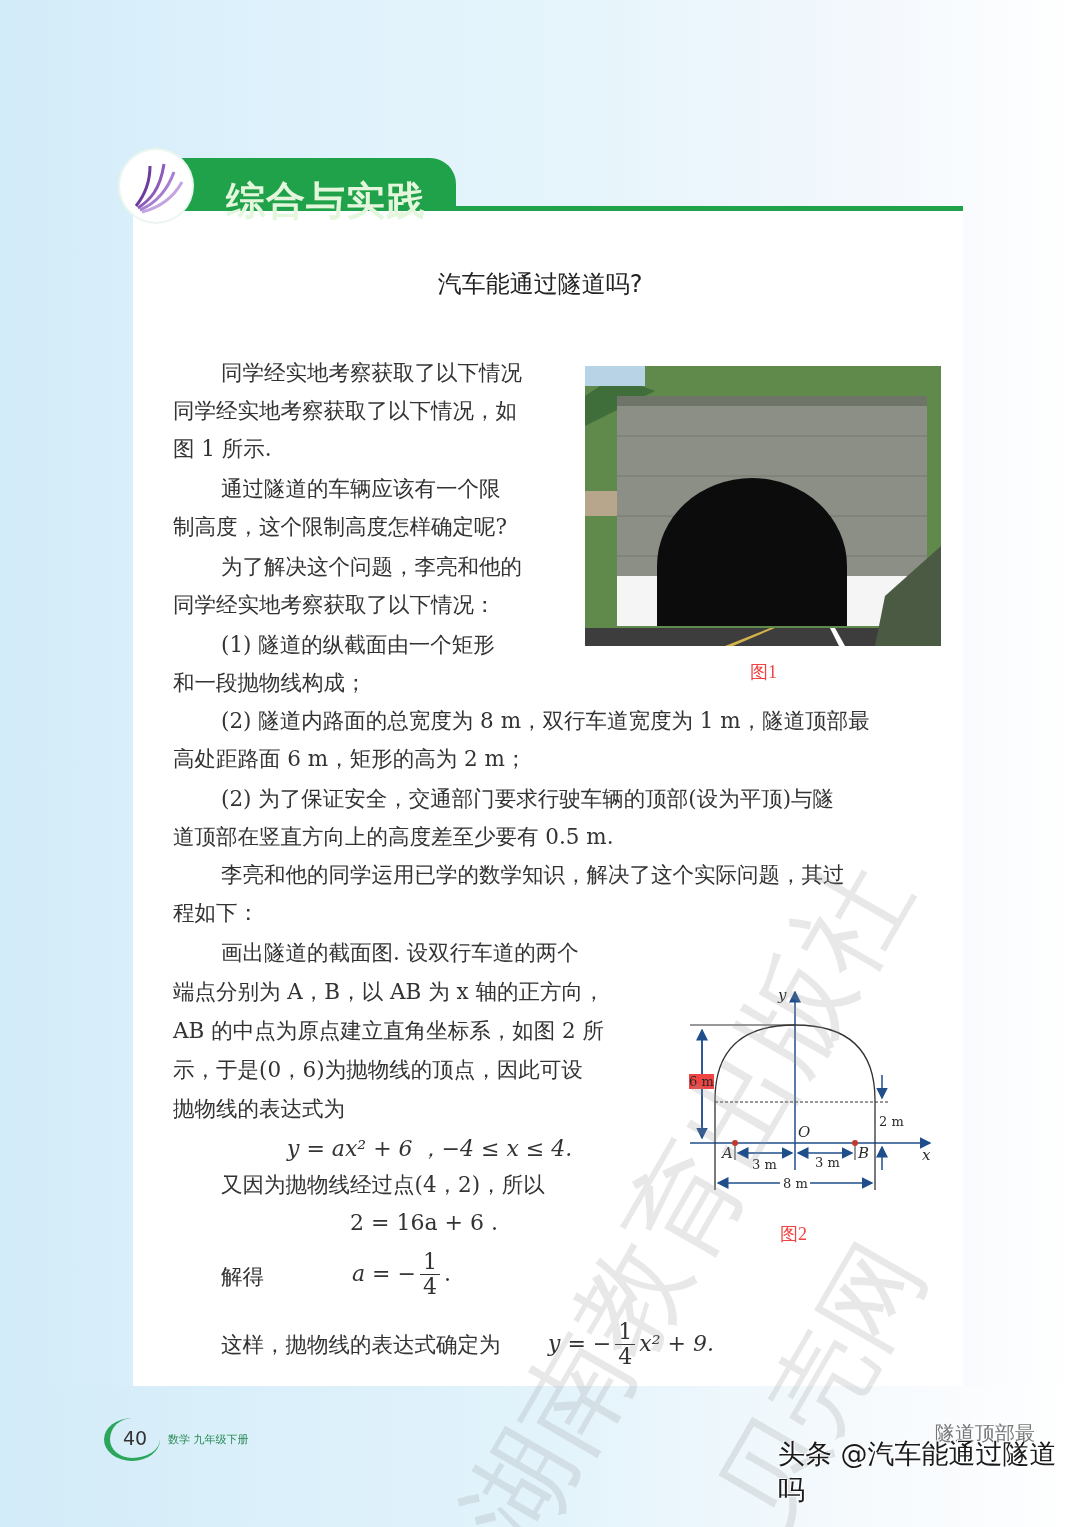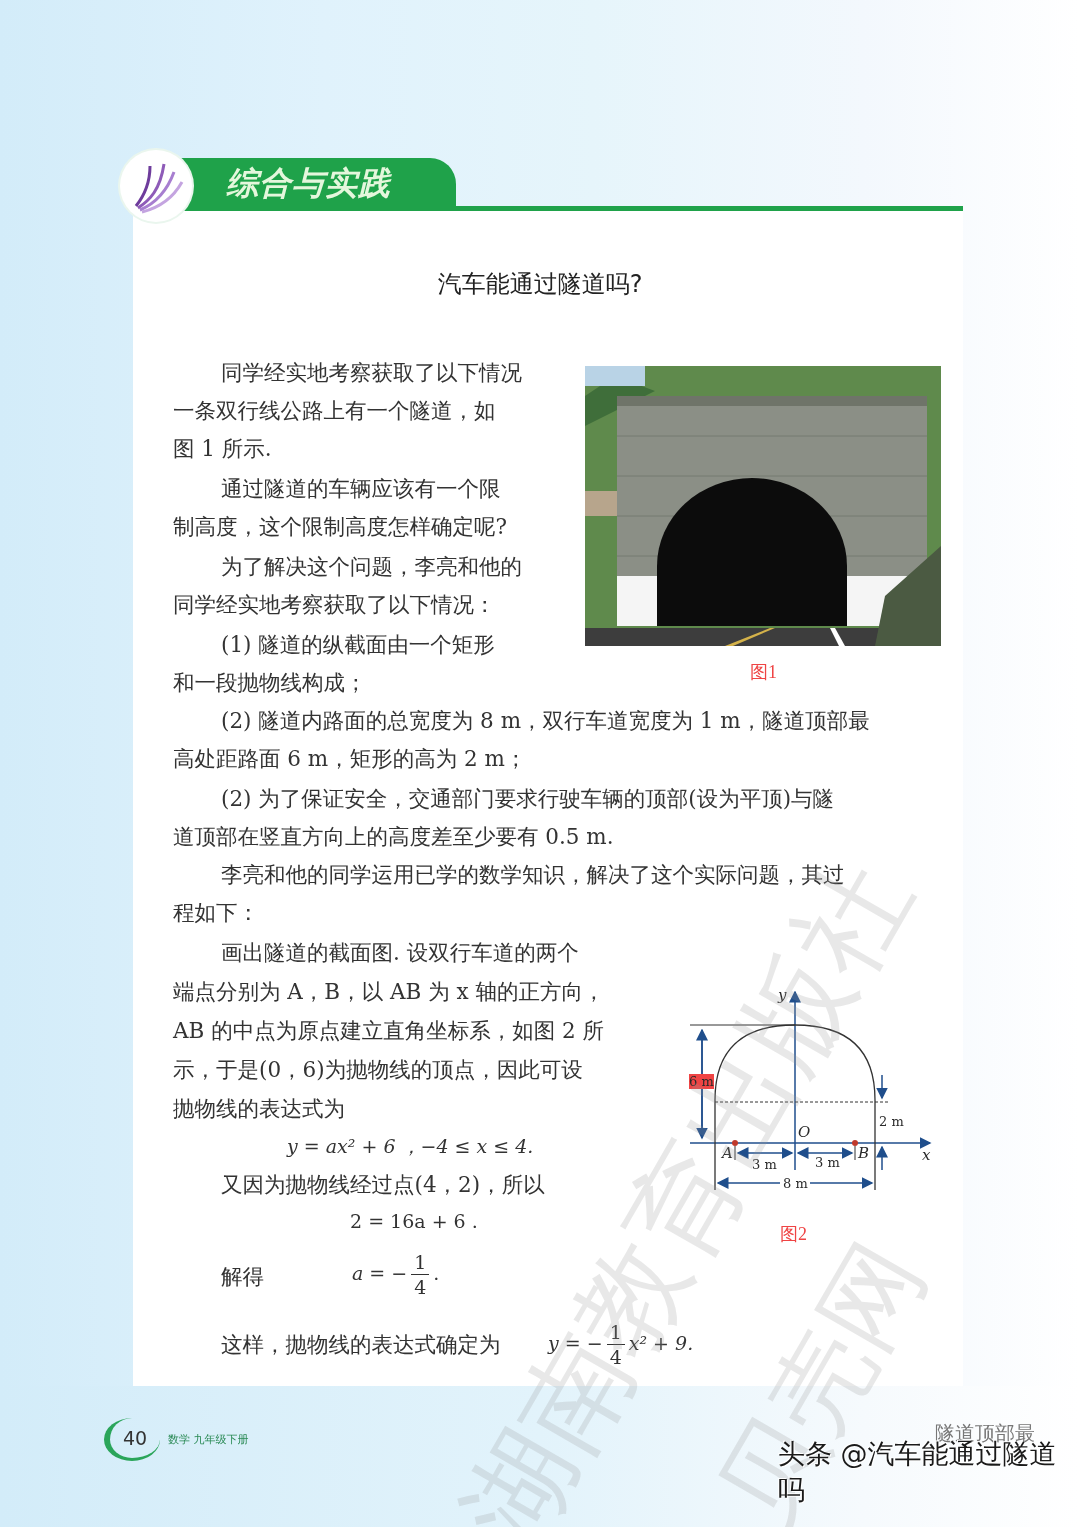--- a/index.html
+++ b/index.html
@@ -23,36 +23,36 @@
     background: #1fa24a; border-radius: 0 26px 0 0;
   }
   .header-line {
     position: absolute; left: 170px; top: 206px; width: 793px; height: 5px; background: #1fa24a;
   }
   .header-logo {
     position: absolute; left: 120px; top: 150px; width: 72px; height: 72px;
     border-radius: 50%; background: #ffffff; box-shadow: 0 0 0 2px #eaf6ee;
   }
   .header-title {
-    position: absolute; left: 226px; top: 162px; font-family: "DejaVu Sans", sans-serif;
-    font-size: 32px; font-weight: bold; font-style: italic; color: #e4f7dc; letter-spacing: 1px;
+    position: absolute; left: 226px; top: 174px; font-family: "DejaVu Sans", sans-serif;
+    font-size: 39px; font-weight: bold; color: #e4f7dc; letter-spacing: 1px;
   }
   .title {
     position: absolute; left: 0; width: 1080px; top: 268px; text-align: center;
     font-family: "DejaVu Sans", sans-serif; font-size: 24px; color: #222;
   }
   .p {
     position: absolute; font-size: 21.5px; line-height: 38px; color: #333; white-space: nowrap;
   }
   .photo {
     position: absolute; left: 585px; top: 366px; width: 356px; height: 280px; overflow: hidden;
     background: linear-gradient(180deg, #6e9a62 0%, #4f7d3e 15%, #7d8677 16%);
   }
   .caption { position: absolute; font-family: Liberation Serif, serif; font-size: 18px; color: #ef4444; }
-  .formula { position: absolute; font-size: 19px; color: #333; white-space: nowrap; }
+  .formula { position: absolute; font-size: 22px; color: #333; white-space: nowrap; }
   .frac { display: inline-block; vertical-align: middle; text-align: center; margin: 0 4px; }
   .frac span { display: block; line-height: 24px; }
   .frac .num { border-bottom: 1.5px solid #333; padding: 0 3px; }
   .footer-num {
     position: absolute; left: 104px; top: 1418px; width: 50px; height: 40px;
     border-radius: 50%; border-left: 6px solid #2aa55a; border-bottom: 3px solid #2aa55a;
     font-family: "DejaVu Sans", sans-serif; font-size: 19px; color: #333; text-align: center; line-height: 40px;
   }
   .footer-book { position: absolute; left: 168px; top: 1432px; font-size: 11px; color: #2a8a55; }
   .watermark {
@@ -80,21 +80,21 @@
     <path d="M20 60 C 34 54, 46 44, 54 22" stroke="#a77ed0" stroke-width="3" fill="none"></path>
     <path d="M22 62 C 38 58, 52 50, 62 32" stroke="#c4a4e0" stroke-width="3" fill="none"></path>
     <path d="M16 56 C 24 46, 30 34, 30 16" stroke="#6e3c9c" stroke-width="3" fill="none"></path>
   </svg>
 </div>
 <div class="header-title">综合与实践</div>
 
 <div class="title">汽车能通过隧道吗?</div>
 
 <div class="p" style="left:221px;top:354px">同学经实地考察获取了以下情况</div>
-<div class="p" style="left:173px;top:392px">一条双行线公路上有一个隧道，如</div>
+<div class="p" style="left:173px;top:392px">同学经实地考察获取了以下情况，如</div>
 <div class="p" style="left:173px;top:430px">图 1 所示.</div>
 <div class="p" style="left:221px;top:470px">通过隧道的车辆应该有一个限</div>
 <div class="p" style="left:173px;top:508px">制高度，这个限制高度怎样确定呢?</div>
 <div class="p" style="left:221px;top:548px">为了解决这个问题，李亮和他的</div>
 <div class="p" style="left:173px;top:586px">同学经实地考察获取了以下情况：</div>
 <div class="p" style="left:221px;top:626px">(1) 隧道的纵截面由一个矩形</div>
 <div class="p" style="left:173px;top:664px">和一段抛物线构成；</div>
 <div class="p" style="left:221px;top:702px">(2) 隧道内路面的总宽度为 8 m，双行车道宽度为 1 m，隧道顶部最</div>
 <div class="p" style="left:173px;top:740px">高处距路面 6 m，矩形的高为 2 m；</div>
 <div class="p" style="left:221px;top:780px">(2) 为了保证安全，交通部门要求行驶车辆的顶部(设为平顶)与隧</div>

